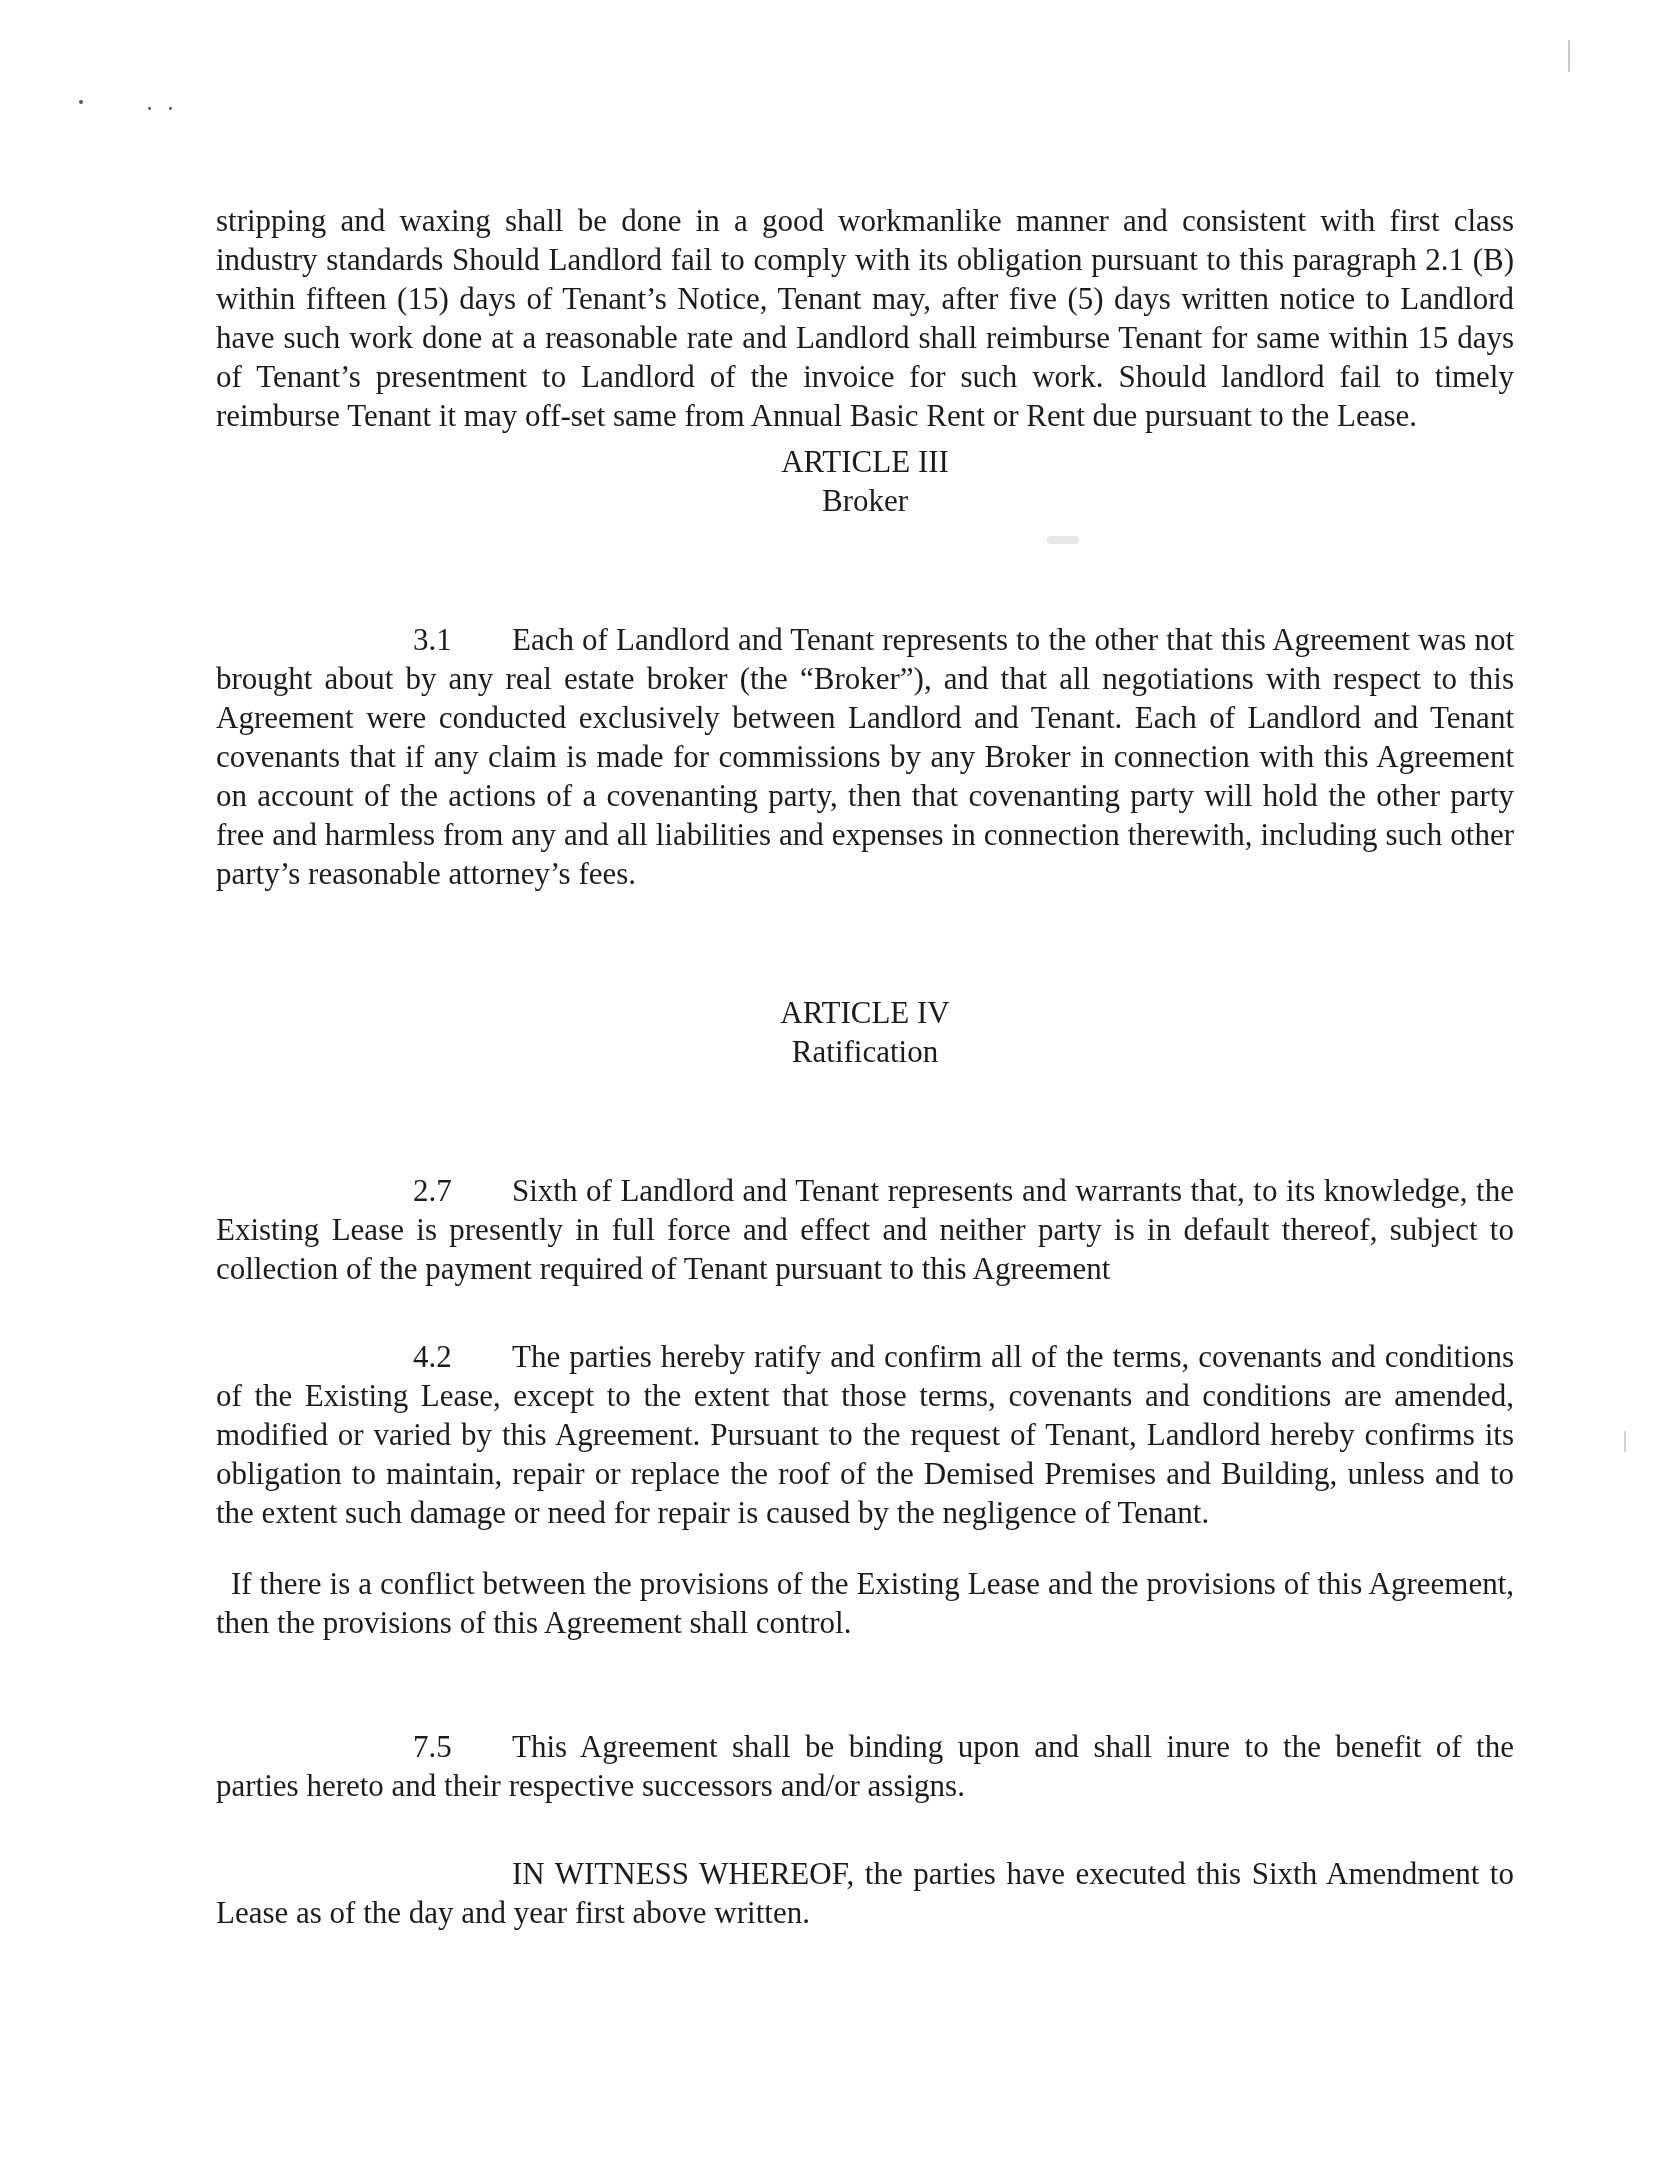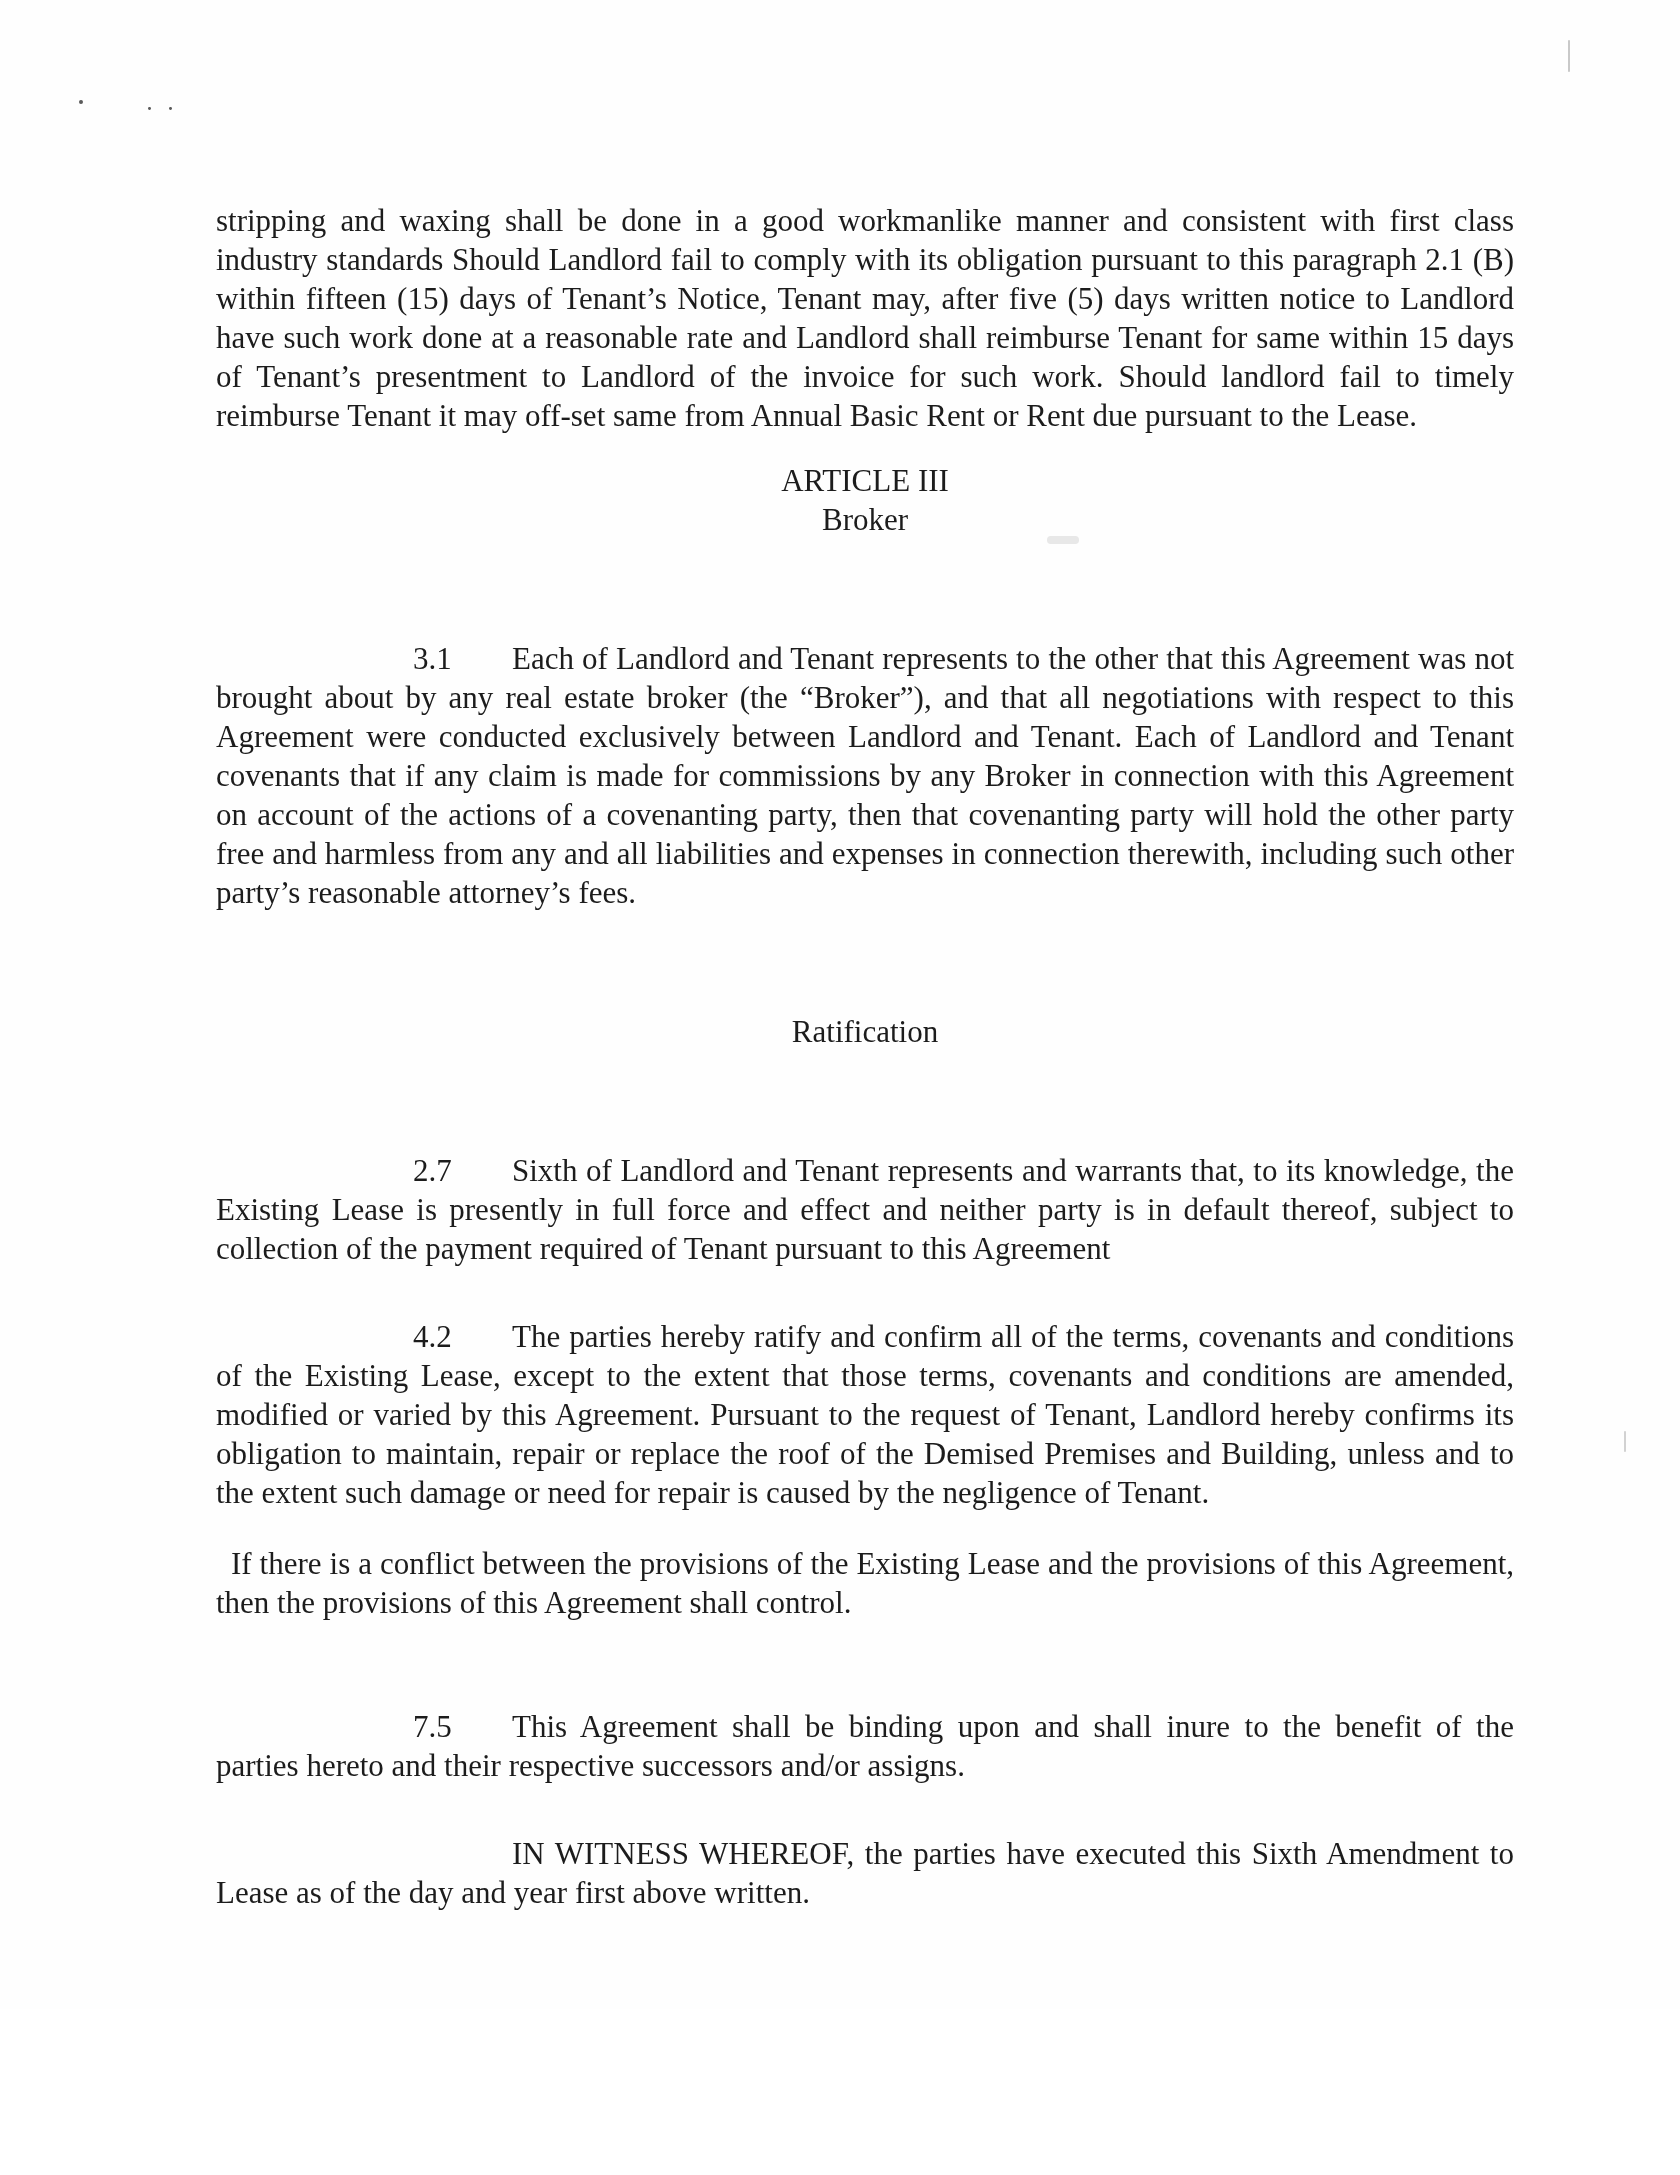--- a/index.html
+++ b/index.html
@@ -34,21 +34,21 @@
     text-align: justify;
     text-indent: 197px;
   }
   .num {
     display: inline-block;
     width: 99px;
     text-indent: 0;
   }
   .heading {
     text-align: center;
-    margin-top: 26px;
+    margin-top: 7px;
   }
   .heading .underlined {
     text-underline-offset: 4.7px;
   }
   .gap-md { margin-top: 49px; }
   .gap-lg { margin-top: 100px; }
   .gap-xl { margin-top: 85px; }
   .conflict-para {
     text-align: justify;
     text-indent: 15px;
@@ -111,20 +111,21 @@
     <div class="heading">
       <div class="heading-line">ARTICLE III</div>
       <div class="heading-line underlined">Broker</div>
     </div>
 
     <p class="section gap-lg">
       <span class="num">3.1</span><span>Each of Landlord and Tenant represents to the other that this Agreement was not brought about by any real estate broker (the “Broker”), and that all negotiations with respect to this Agreement were conducted exclusively between Landlord and Tenant. Each of Landlord and Tenant covenants that if any claim is made for commissions by any Broker in connection with this Agreement on account of the actions of a covenanting party, then that covenanting party will hold the other party free and harmless from any and all liabilities and expenses in connection therewith, including such other party’s reasonable attorney’s fees.</span>
     </p>
 
     <div class="heading gap-lg">
+      <div class="heading-line">ARTICLE IV</div>
       <div class="heading-line underlined">Ratification</div>
     </div>
 
     <p class="section gap-lg">
       <span class="num">2.7</span><span>Sixth of Landlord and Tenant represents and warrants that, to its knowledge, the Existing Lease is presently in full force and effect and neither party is in default thereof, subject to collection of the payment required of Tenant pursuant to this Agreement</span>
     </p>
 
     <p class="section gap-md">
       <span class="num">4.2</span><span>The parties hereby ratify and confirm all of the terms, covenants and conditions of the Existing Lease, except to the extent that those terms, covenants and conditions are amended, modified or varied by this Agreement. Pursuant to the request of Tenant, Landlord hereby confirms its obligation to maintain, repair or replace the roof of the Demised Premises and Building, unless and to the extent such damage or need for repair is caused by the negligence of Tenant.</span>
     </p>

